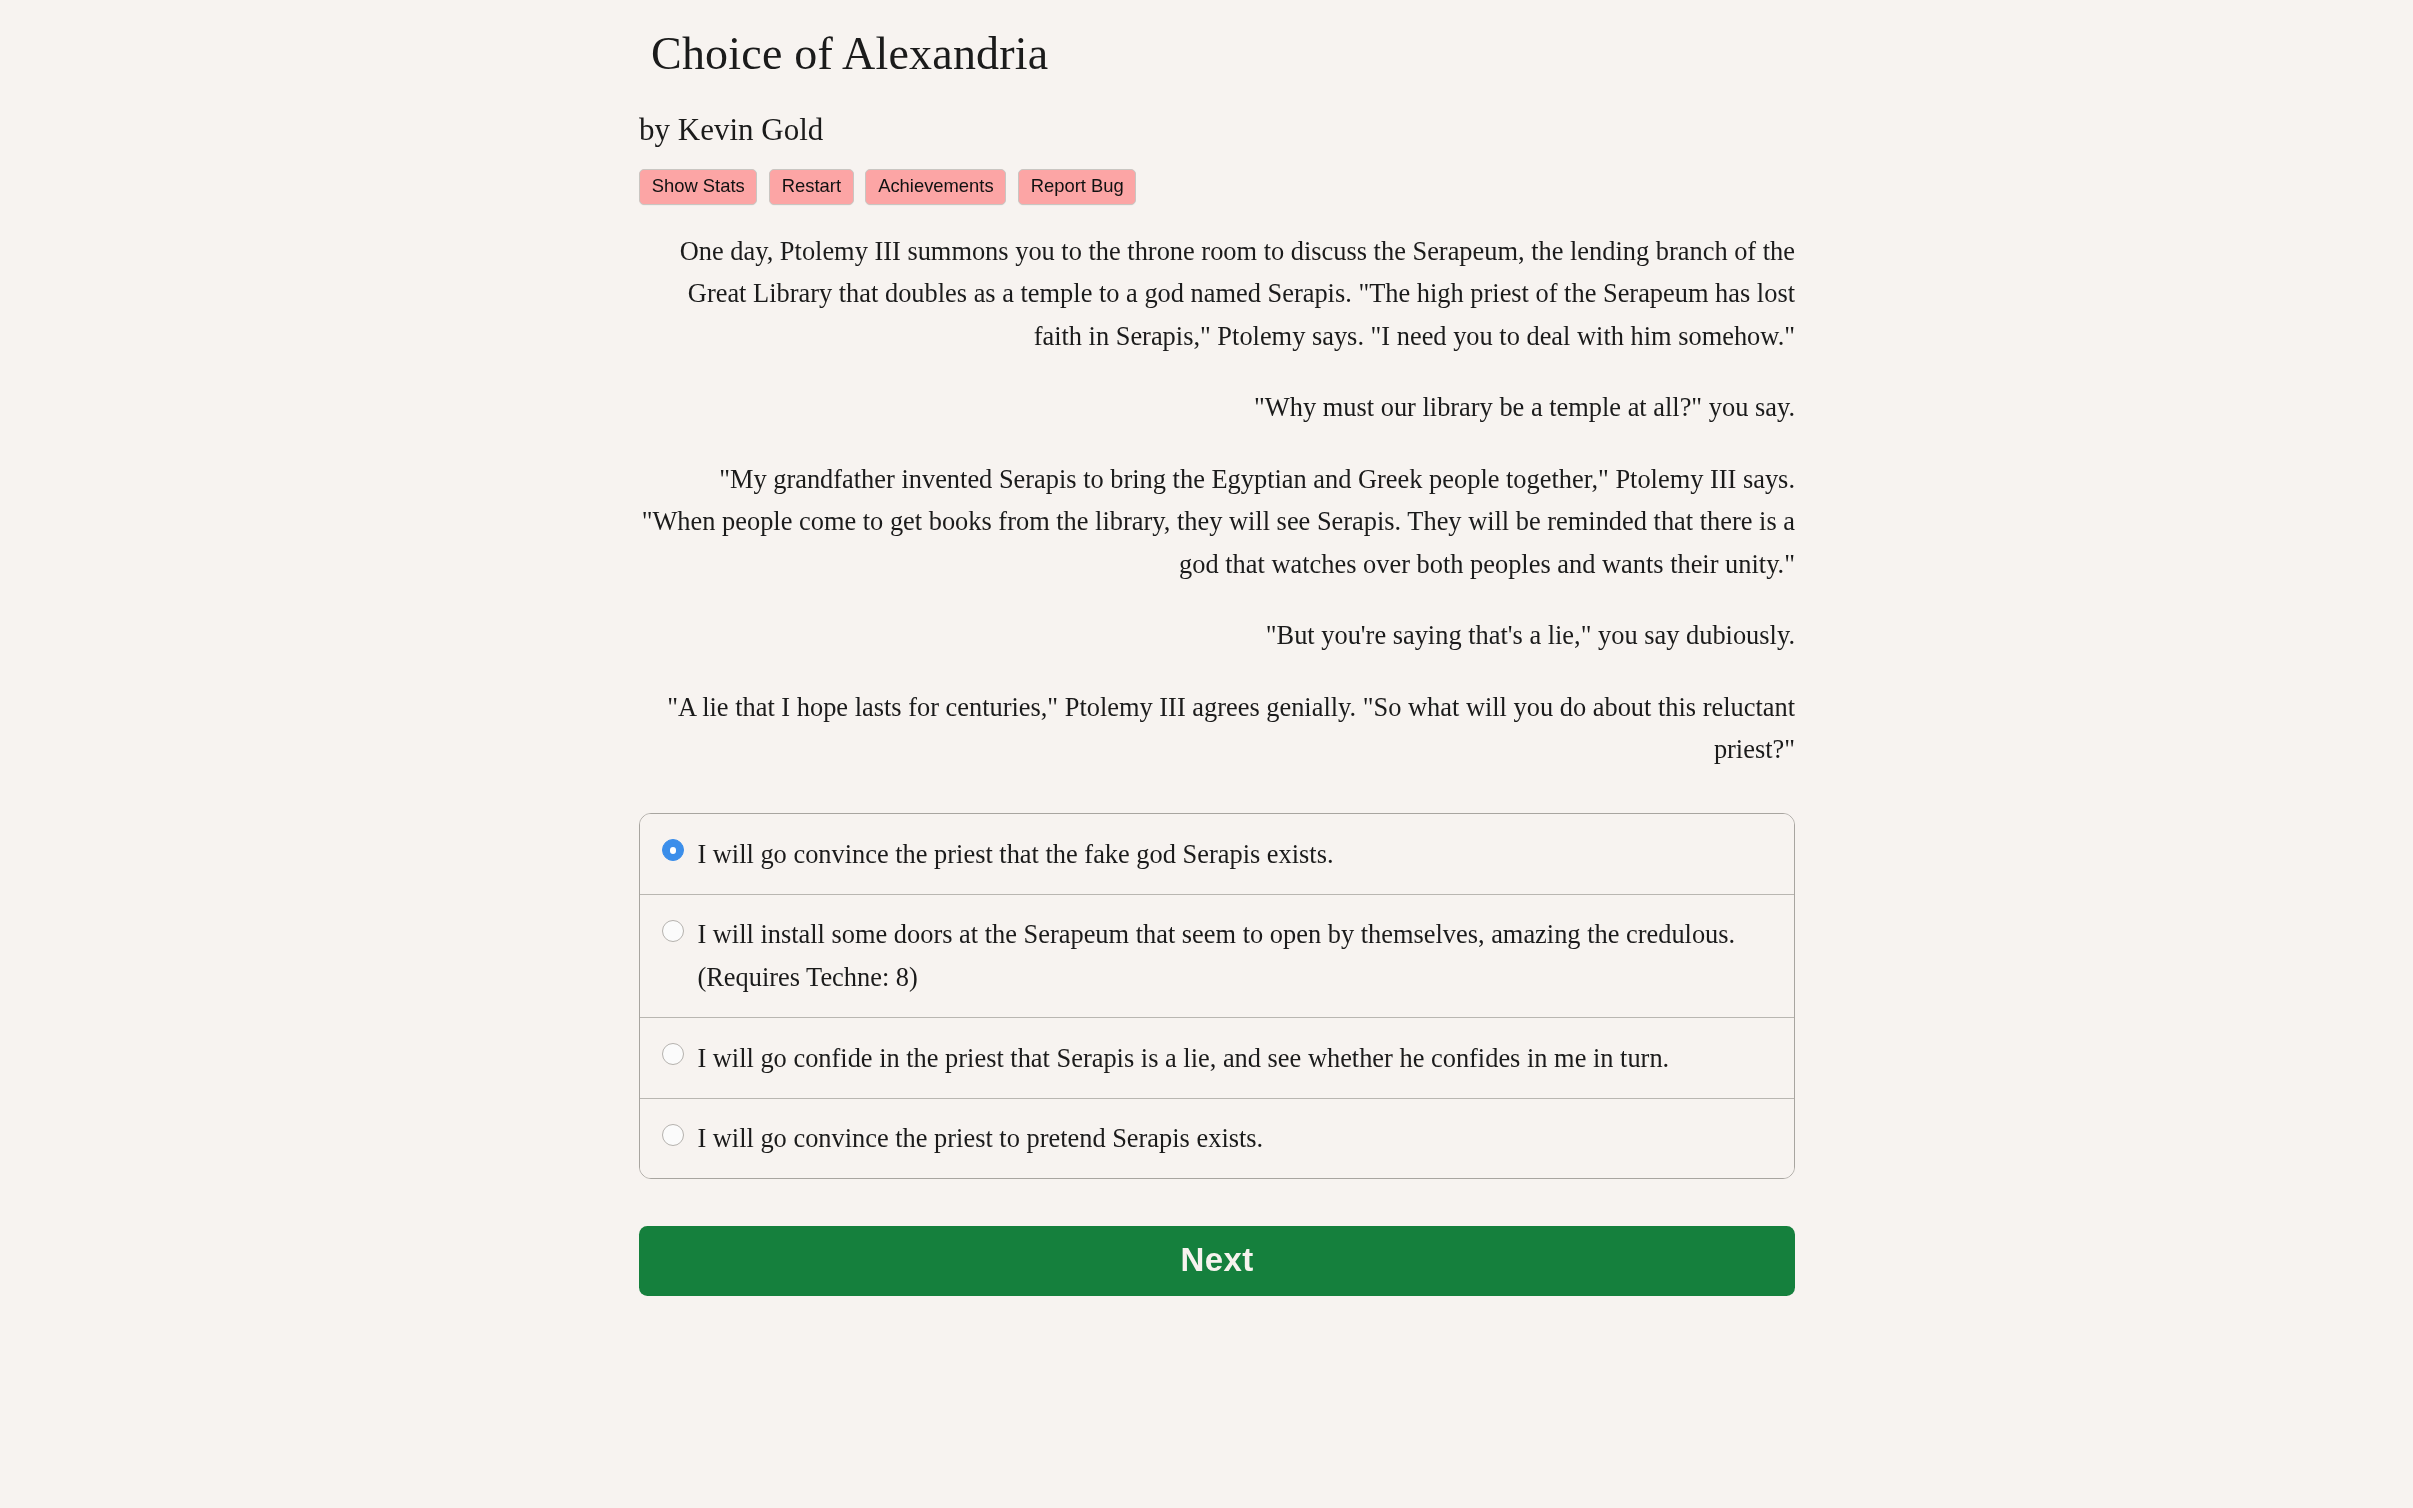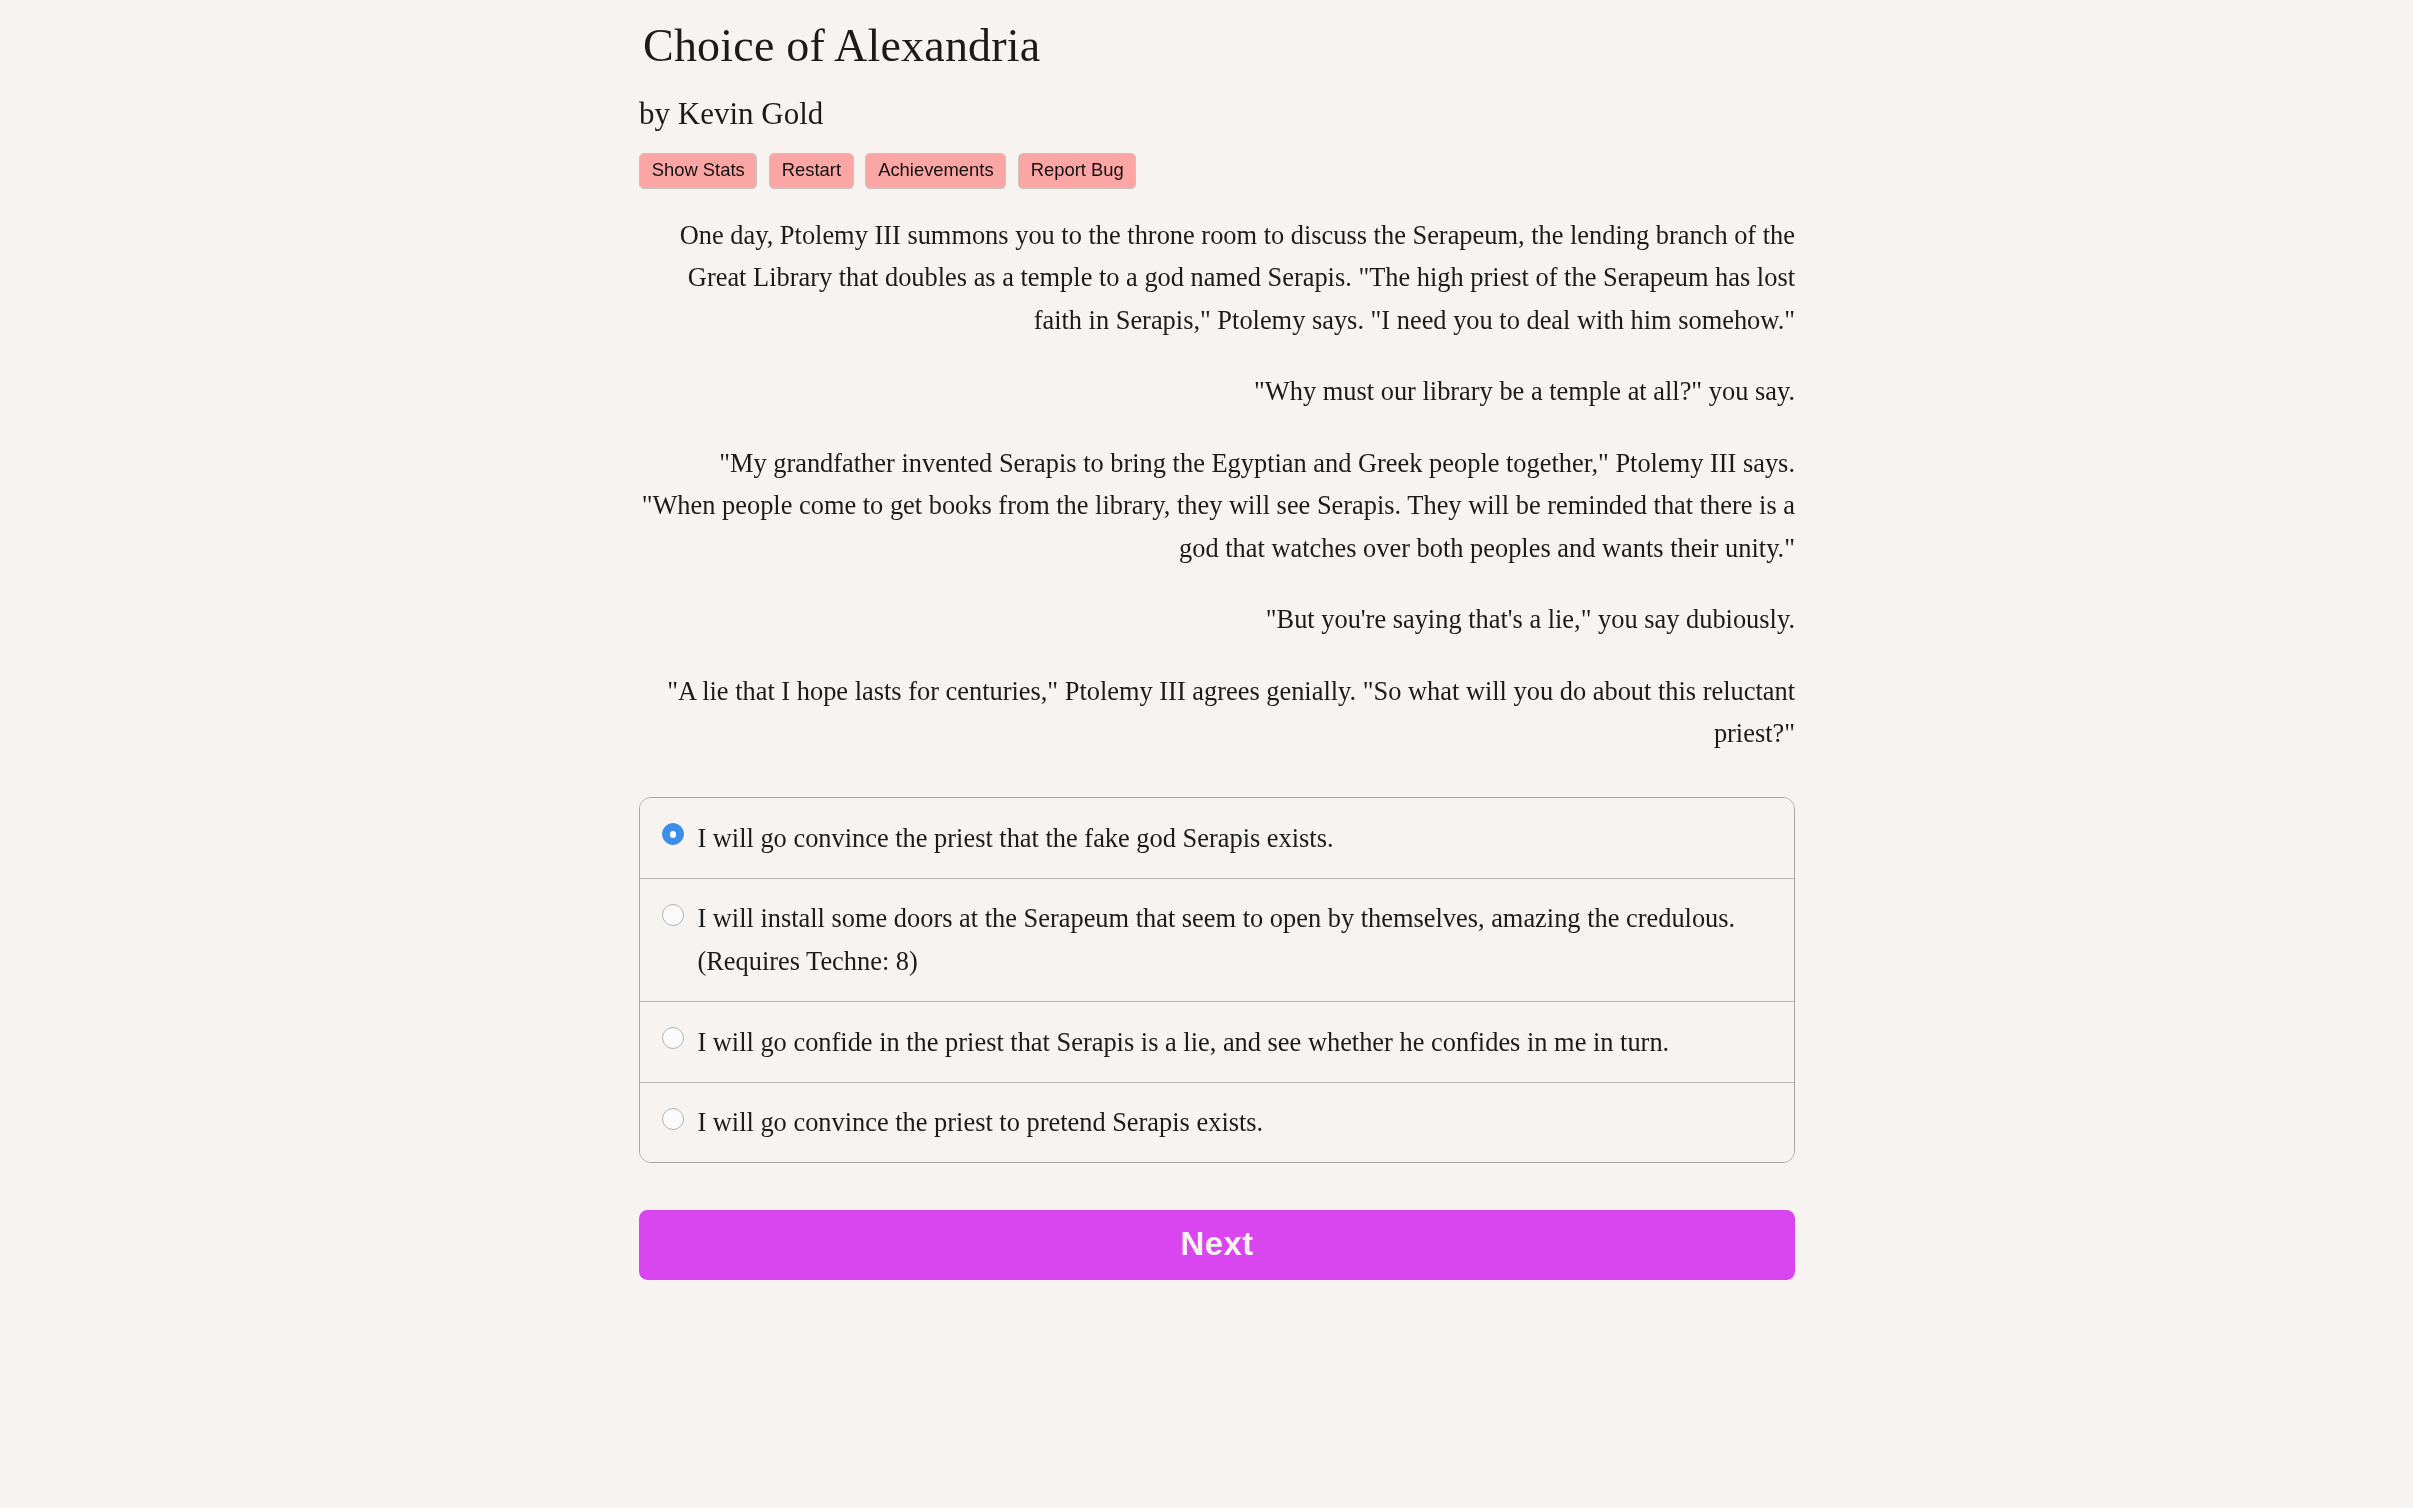--- a/index.html
+++ b/index.html
@@ -30,21 +30,21 @@
     width: 1156px;
   }
 
   
   .game-title {
     font-family: "Liberation Serif", "DejaVu Serif", serif;
     font-size: 46px;
     font-weight: normal;
     line-height: 1.1;
     color: #1b1b1b;
-    margin: 4px;
+    margin: 12px;
     padding-top: 17px;
     letter-spacing: 0.2px;
   }
 
   .byline {
     font-family: "Liberation Serif", "DejaVu Serif", serif;
     font-size: 31px;
     font-weight: normal;
     color: #1b1b1b;
     margin: 0;
@@ -153,21 +153,21 @@
 
   
   .next-wrap {
     margin-top: 47px;
   }
 
   .next-button {
     display: block;
     width: 1156px;
     box-sizing: border-box;
-    background: #d946ef;
+    background: #15803d;
     color: #f7f3ee;
     border: none;
     border-radius: 8.4px;
     font-family: "Liberation Sans", "DejaVu Sans", sans-serif;
     font-size: 33px;
     font-weight: bold;
     letter-spacing: 0.4px;
     padding: 15px 0 17px 0;
     text-align: center;
     cursor: pointer;

